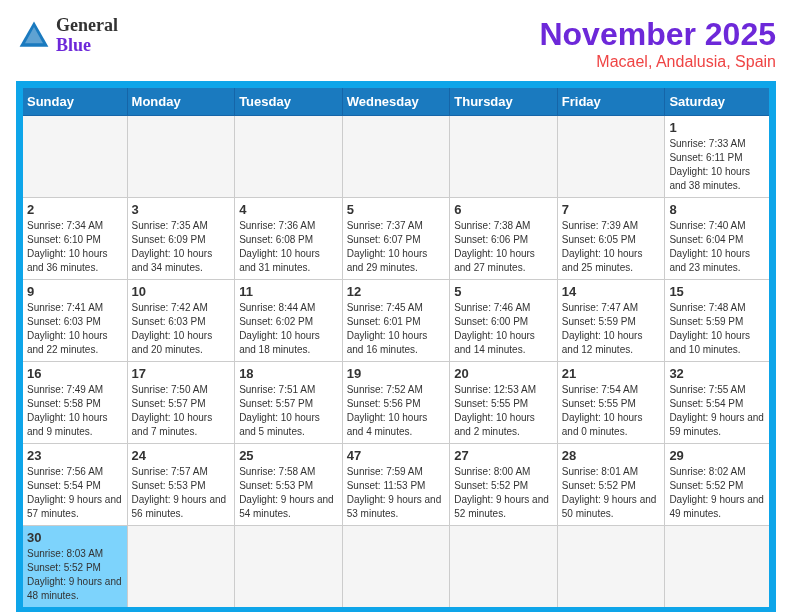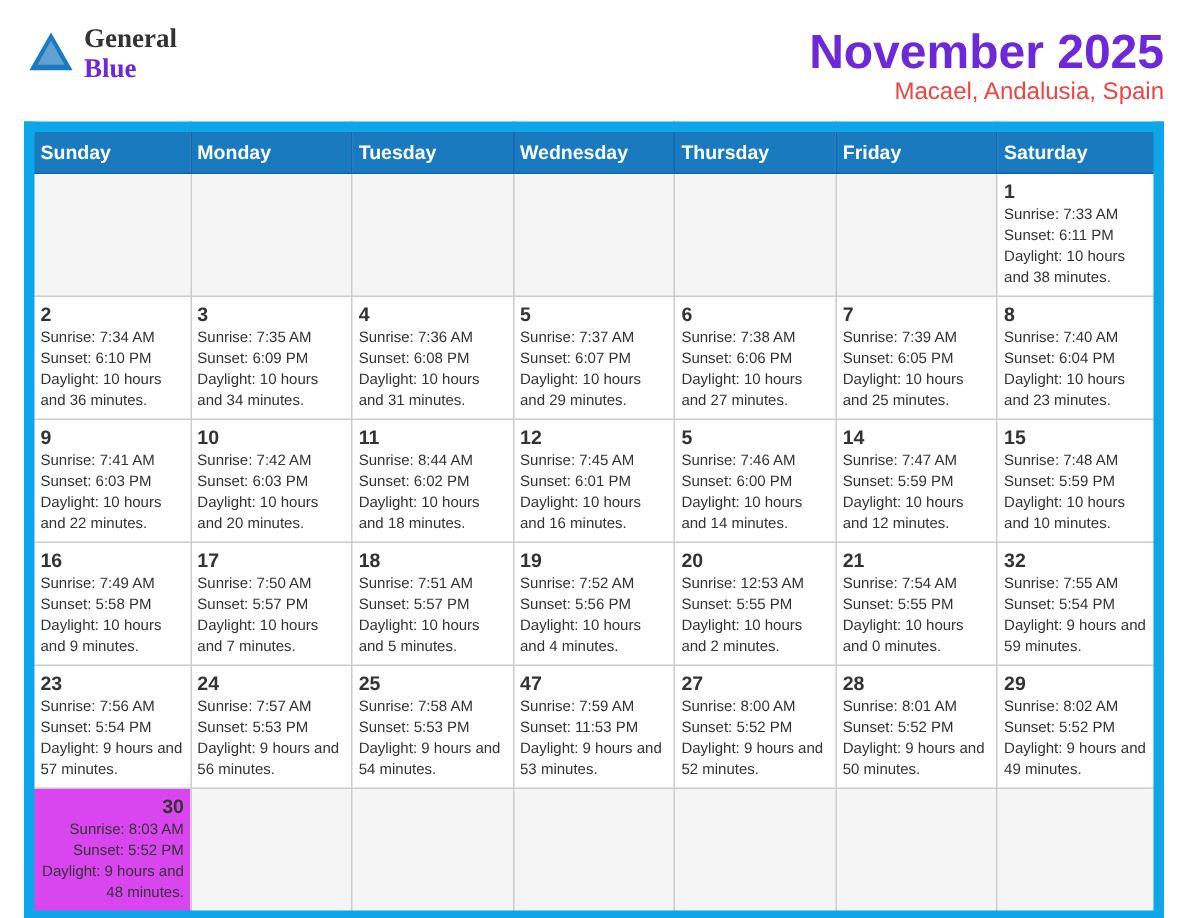--- a/index.html
+++ b/index.html
@@ -82,22 +82,21 @@
     }
     .day-info {
       font-size: 10px;
       color: #333;
       line-height: 1.4;
     }
     .last-row td {
       background: #f5f5f5;
     }
     .last-row td.has-data {
-      background: #d946ef;
-      text-align: right;
+      background: #7dd3fc;
     }
   </style>
 </head>
 <body>
 
 <div class="header">
   <div class="logo">
     <svg class="logo-icon" viewBox="0 0 40 40">
       <polygon points="20,4 36,32 4,32" fill="#1a7abf"></polygon>
       <polygon points="20,10 30,28 10,28" fill="#fff" opacity="0.3"></polygon>

